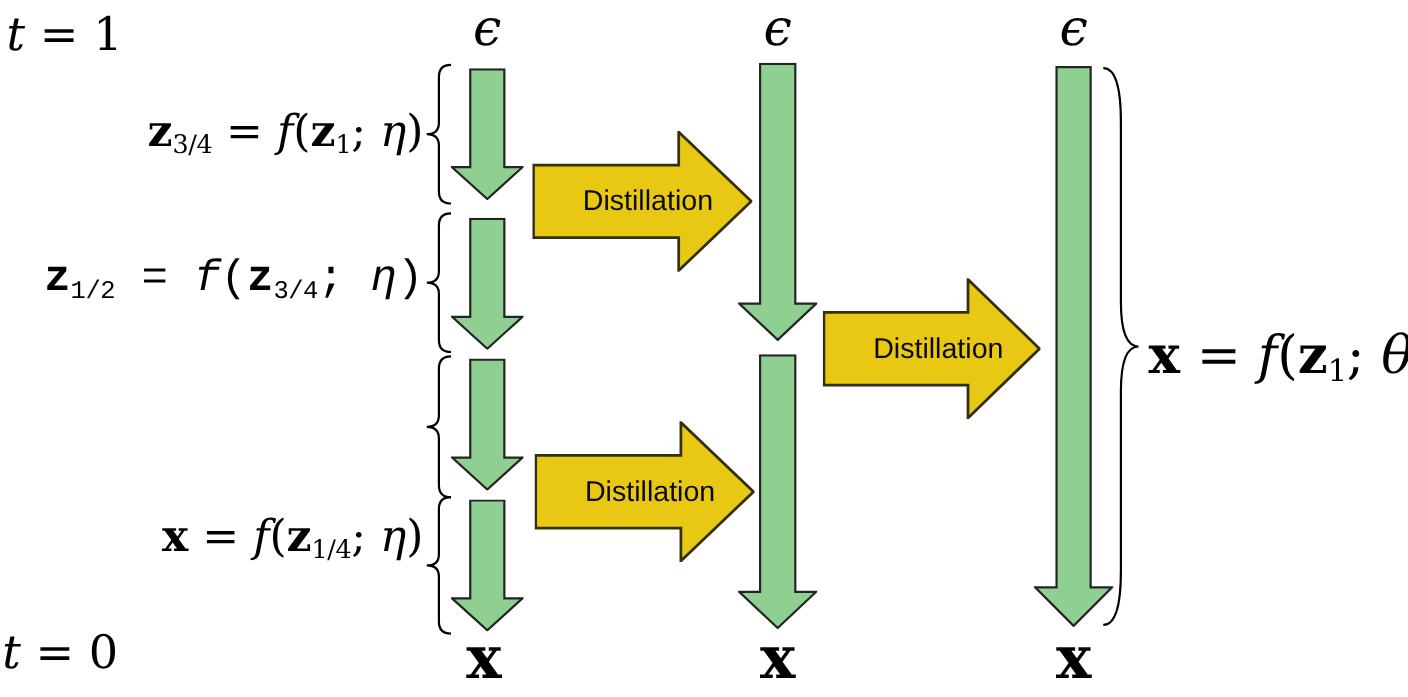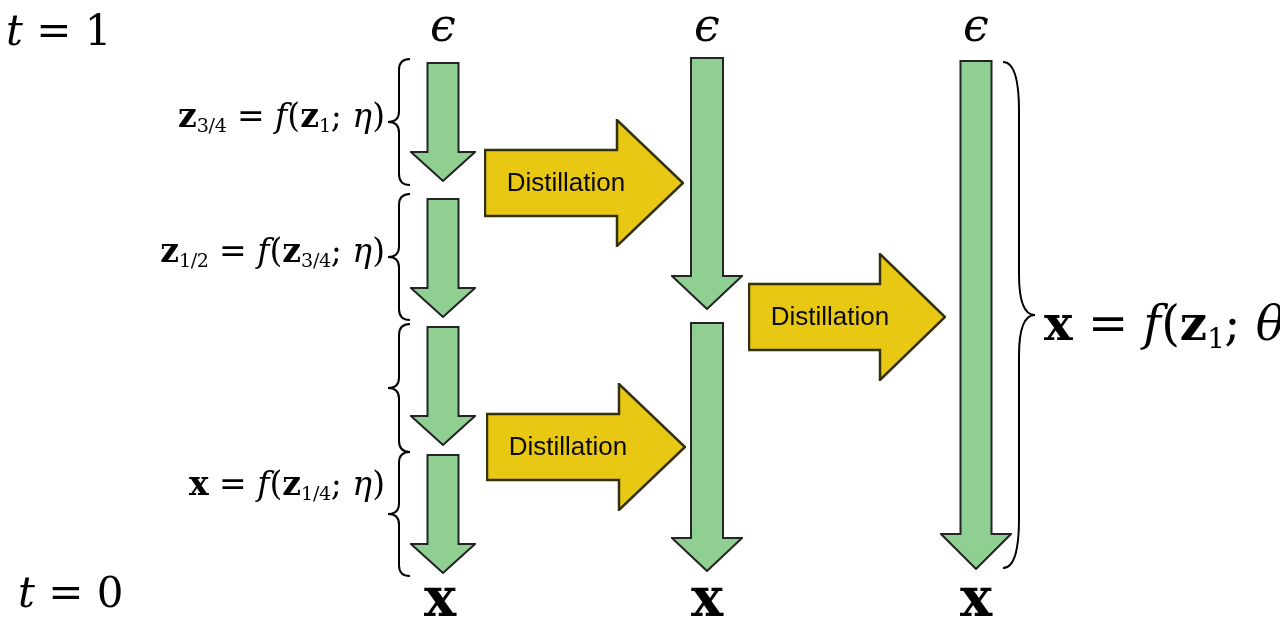--- a/index.html
+++ b/index.html
@@ -39,51 +39,52 @@
     position: absolute;
     width: 70px;
     text-align: center;
     font-size: 54px;
     font-weight: bold;
     line-height: 1.0;
   }
   .eq {
     position: absolute;
     right: 895px;
-    font-size: 33px;
+    font-size: 40px;
     white-space: nowrap;
     line-height: 1.2;
   }
   .eq-final {
     position: absolute;
     left: 1044px;
     top: 295px;
     font-size: 48px;
     white-space: nowrap;
     line-height: 1.2;
   }
   .dlabel {
     position: absolute;
     width: 164px;
     text-align: center;
     font-family: "Liberation Sans", sans-serif;
     font-size: 26px;
     color: #0a0a0a;
     line-height: 1.15;
+    padding-left: 23px;
   }
 </style>
 </head>
 <body>
 
 <div class="canvas">
 
   <div class="tlabel" style="left:6px; top:8px;">
     <span class="it">t</span><span class="rm"> = 1</span>
   </div>
-  <div class="tlabel" style="left:18px; top:570px;">
+  <div class="tlabel" style="left:2px; top:570px;">
     <span class="it">t</span><span class="rm"> = 0</span>
   </div>
 
   <div class="epsilon" style="left:413px; top:0px;">ϵ</div>
   <div class="epsilon" style="left:677px; top:0px;">ϵ</div>
   <div class="epsilon" style="left:946px; top:0px;">ϵ</div>
 
   <div class="xsym" style="left:405px; top:570px;">x</div>
   <div class="xsym" style="left:672px; top:570px;">x</div>
   <div class="xsym" style="left:941px; top:570px;">x</div>
@@ -125,21 +126,21 @@
       <path d="M 24,2 Q 13,2 13,12.8 L 13,53.76 Q 13,64 2,64 Q 13,64 13,74.24 L 13,115.2 Q 13,126 24,126" fill="none" stroke="#000000" stroke-width="2"></path>
     </svg>
 
   <svg class="abs" style="left:1001px; top:60px;" width="36" height="510" viewBox="0 0 36 510">
       <path d="M 2,2 Q 18,2 18,51 L 18,214.2 Q 18,255 34,255 Q 18,255 18,295.79999999999995 L 18,459 Q 18,508 2,508" fill="none" stroke="#000000" stroke-width="2"></path>
     </svg>
 
   <div class="eq" style="top:96px;">
     <span class="vec">z</span><span class="sub rm">3/4</span><span class="rm"> = </span><span class="it">f</span><span class="rm">(</span><span class="vec">z</span><span class="sub rm">1</span><span class="rm">; </span><span class="it">η</span><span class="rm">)</span>
   </div>
-  <div class="eq" style="top:231px;">
+  <div class="eq" style="top:231px;font-family:Liberation Mono, monospace;">
     <span class="vec">z</span><span class="sub rm">1/2</span><span class="rm"> = </span><span class="it">f</span><span class="rm">(</span><span class="vec">z</span><span class="sub rm">3/4</span><span class="rm">; </span><span class="it">η</span><span class="rm">)</span>
   </div>
   <div class="eq" style="top:464px;">
     <span class="vec">x</span><span class="sub rm"></span><span class="rm"> = </span><span class="it">f</span><span class="rm">(</span><span class="vec">z</span><span class="sub rm">1/4</span><span class="rm">; </span><span class="it">η</span><span class="rm">)</span>
   </div>
 
   <div class="eq-final">
     <span class="vec">x</span><span class="sub rm"></span><span class="rm"> = </span><span class="it">f</span><span class="rm">(</span><span class="vec">z</span><span class="sub rm">1</span><span class="rm">; </span><span class="it">θ</span><span class="rm">)</span>
   </div>
 

